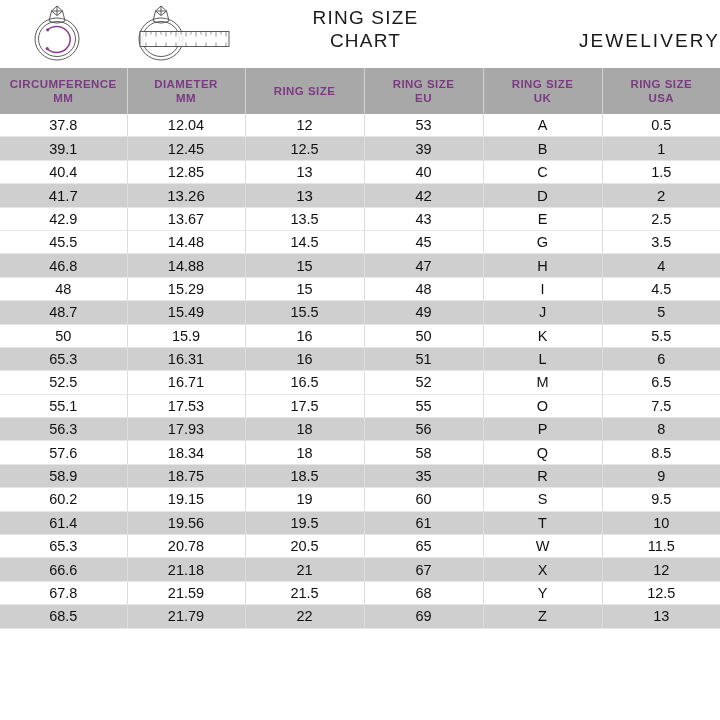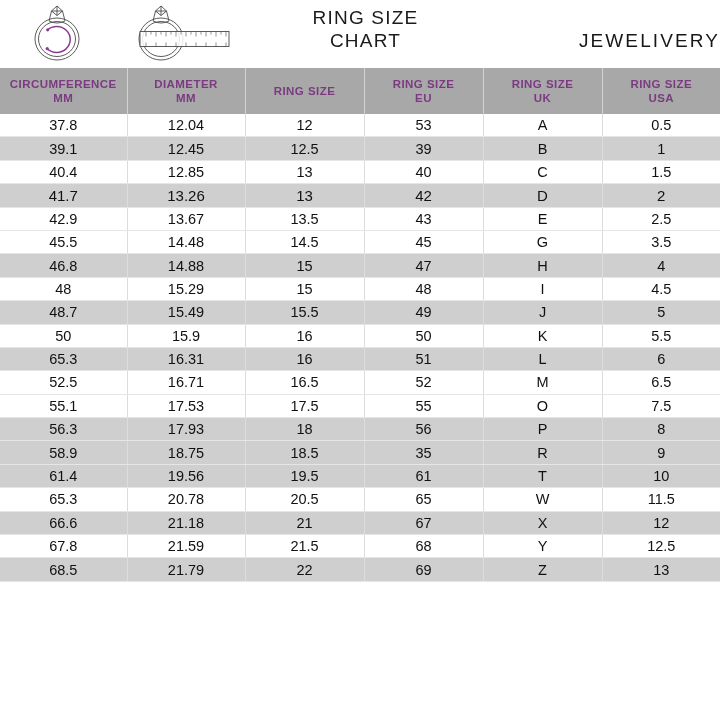--- a/index.html
+++ b/index.html
@@ -275,28 +275,44 @@
           <td>7.5</td>
         </tr>
         <tr class="even">
           <td>56.3</td>
           <td>17.93</td>
           <td>18</td>
           <td>56</td>
           <td>P</td>
           <td>8</td>
         </tr>
+        <tr class="odd">
+          <td>57.6</td>
+          <td>18.34</td>
+          <td>18</td>
+          <td>58</td>
+          <td>Q</td>
+          <td>8.5</td>
+        </tr>
         <tr class="even">
           <td>58.9</td>
           <td>18.75</td>
           <td>18.5</td>
           <td>35</td>
           <td>R</td>
           <td>9</td>
         </tr>
+        <tr class="odd">
+          <td>60.2</td>
+          <td>19.15</td>
+          <td>19</td>
+          <td>60</td>
+          <td>S</td>
+          <td>9.5</td>
+        </tr>
         <tr class="even">
           <td>61.4</td>
           <td>19.56</td>
           <td>19.5</td>
           <td>61</td>
           <td>T</td>
           <td>10</td>
         </tr>
         <tr class="odd">
           <td>65.3</td>

